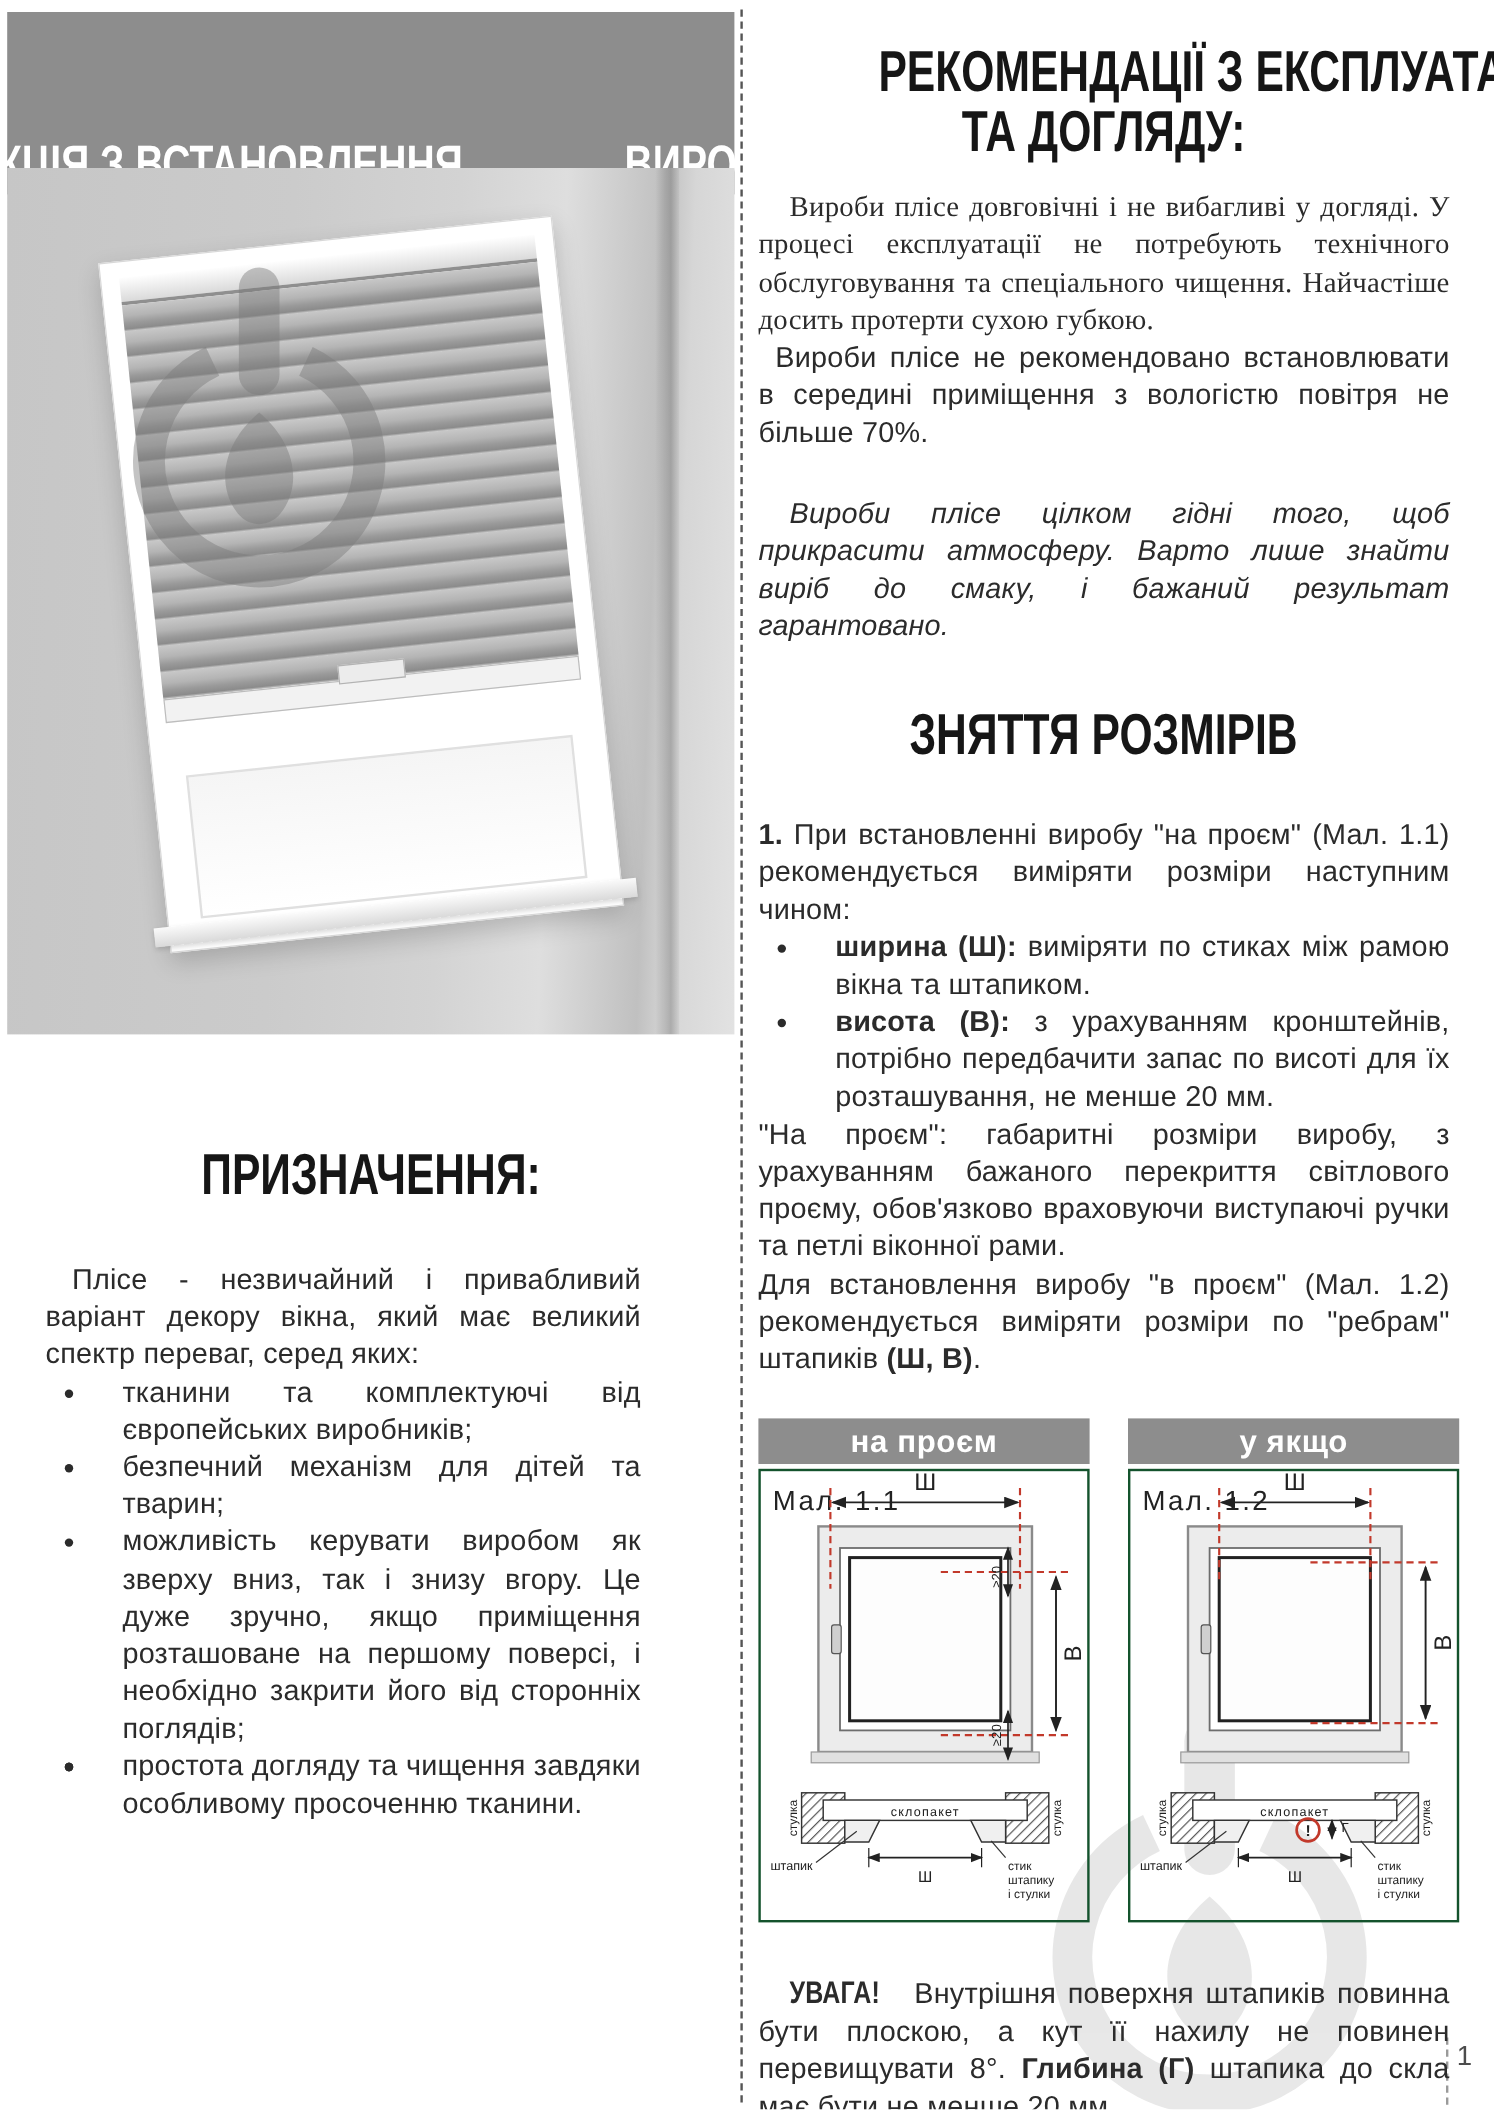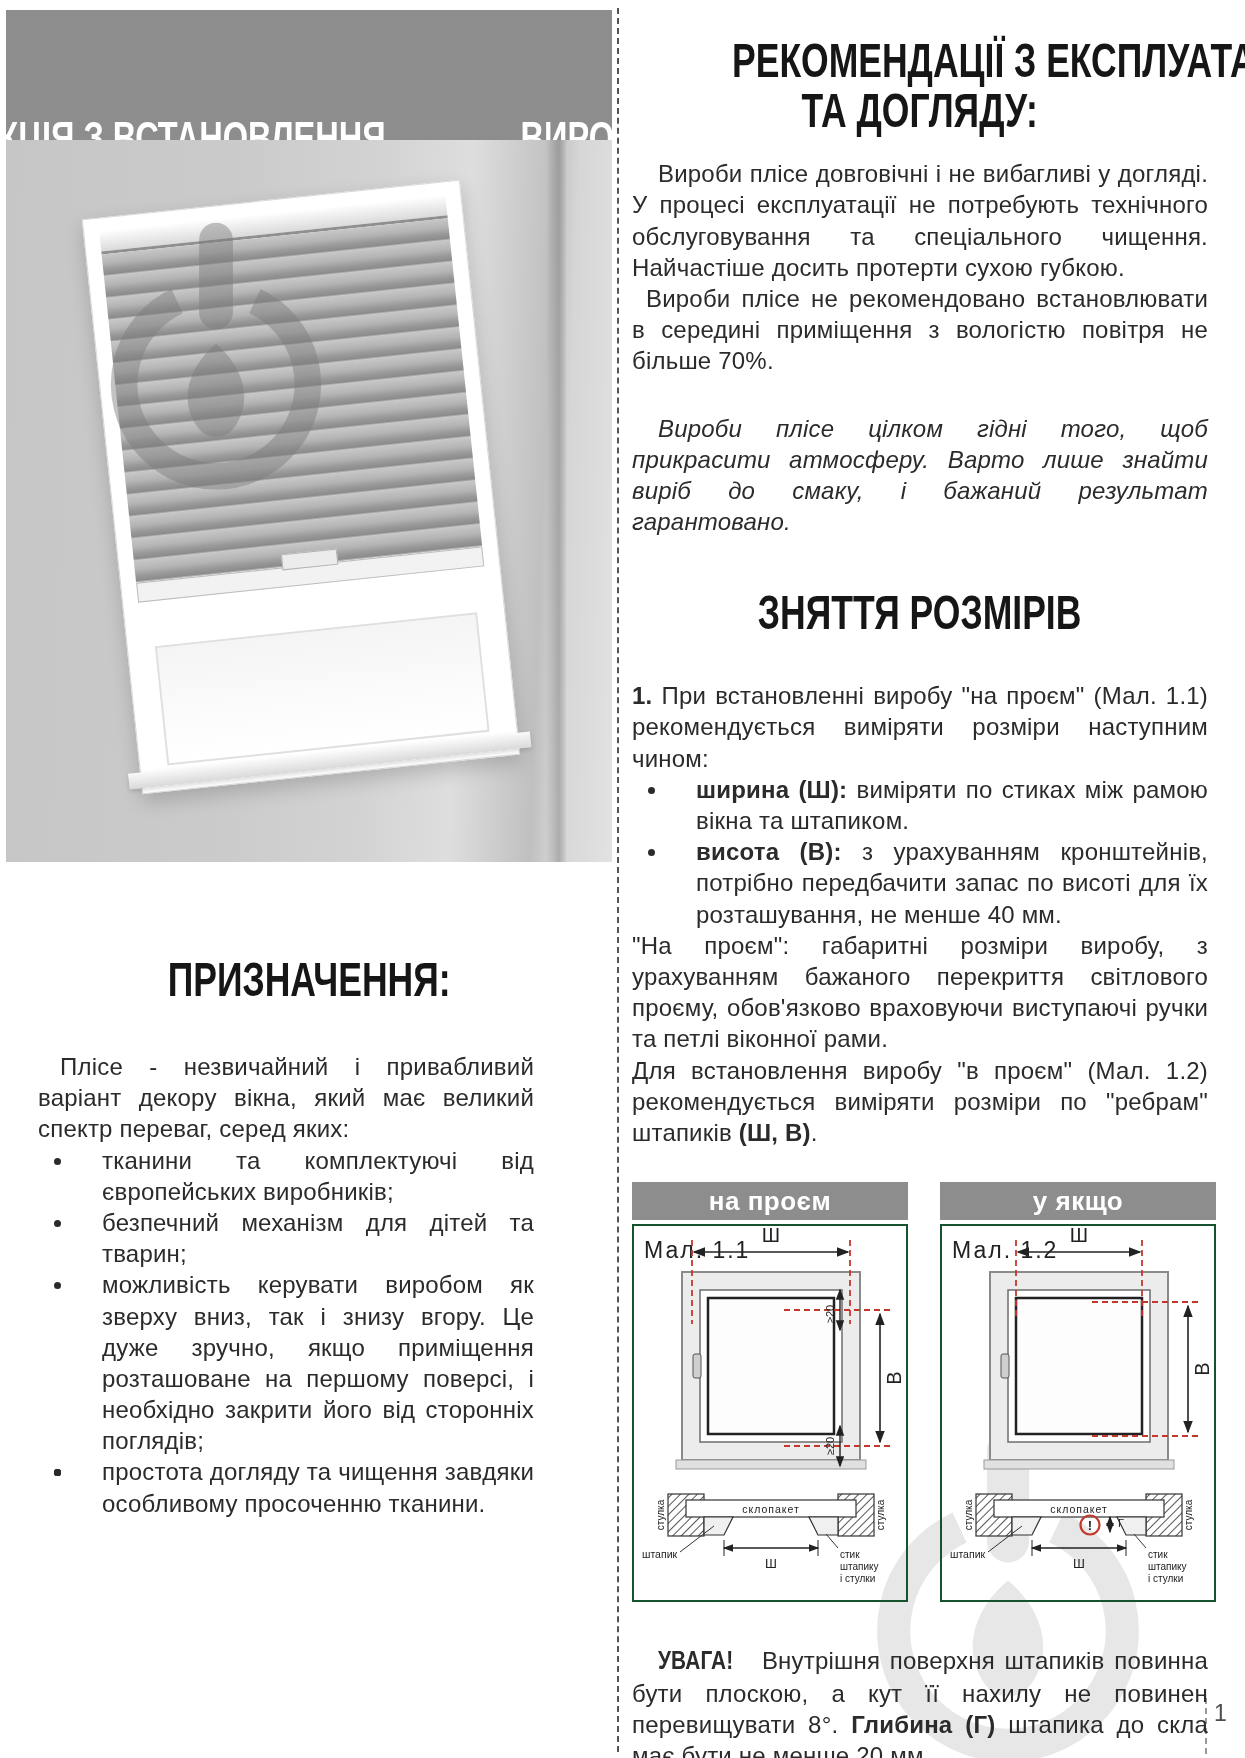--- a/index.html
+++ b/index.html
@@ -55,21 +55,21 @@
   .wm{position:absolute;pointer-events:none;}
   .wm-photo{left:88px;top:78px;width:244px;height:278px;opacity:.45;z-index:2;}
   .wm-page{left:856px;top:1424px;width:304px;height:346px;opacity:.16;z-index:0;}
   
   .purpose-heading{margin-top:952px;}
   .purpose-body{padding:0 78px 0 32px;}
   .purpose-intro{margin-top:44px;text-indent:22px;}
   .purpose-list{margin-top:42px;}
   
   .care-title{margin-top:36px;}
-  .care-p1{margin-top:20px;}
+  .care-p1{margin-top:20px;font-family:Liberation Serif, serif;}
   .meas-heading{margin-top:48px;}
   .meas-p1{margin-top:40px;}
   .figs{display:flex;gap:32px;margin-top:34px;}
   .fig{width:276px;}
   .fig-tab{height:38px;background:#8d8d8d;color:#fff;font-weight:700;font-size:26px;
            display:flex;align-items:center;justify-content:center;letter-spacing:.5px;}
   .fig-box{margin-top:4px;border:2px solid #14532d;height:374px;background:transparent;
            position:relative;}
   svg text{font-family:"Liberation Sans",sans-serif;fill:#222;}
   .warning{margin-top:42px;position:relative;z-index:2;}
@@ -148,21 +148,21 @@
     </div>
 
     <h2 class="sec-heading meas-heading">
       <span class="line cond">ЗНЯТТЯ РОЗМІРІВ</span>
     </h2>
 
     <div class="body-txt">
       <p class="meas-p1"><b class="inb">1.</b><span> При встановленні виробу "на проєм" (Мал. 1.1) рекомендується виміряти розміри наступним чином:</span></p>
       <ul class="blist">
         <li><span class="dot"></span><b class="inb">ширина (Ш):</b><span> виміряти по стиках між рамою вікна та штапиком.</span></li>
-        <li><span class="dot"></span><b class="inb">висота (В):</b><span> з урахуванням кронштейнів, потрібно передбачити запас по висоті для їх розташування, не менше 40 мм.</span></li>
+        <li><span class="dot"></span><b class="inb">висота (В):</b><span> з урахуванням кронштейнів, потрібно передбачити запас по висоті для їх розташування, не менше 20 мм.</span></li>
       </ul>
       <p>"На проєм": габаритні розміри виробу, з урахуванням бажаного перекриття світлового проєму, обов'язково враховуючи виступаючі ручки та петлі віконної рами.</p>
       <p><span>Для встановлення виробу "в проєм" (Мал. 1.2) рекомендується виміряти розміри по "ребрам" штапиків </span><b class="inb">(Ш, В)</b><span>.</span></p>
     </div>
 
     <div class="figs">
 
       <figure class="fig" style="margin:0;">
         <div class="fig-tab">на проєм</div>
         <div class="fig-box">

